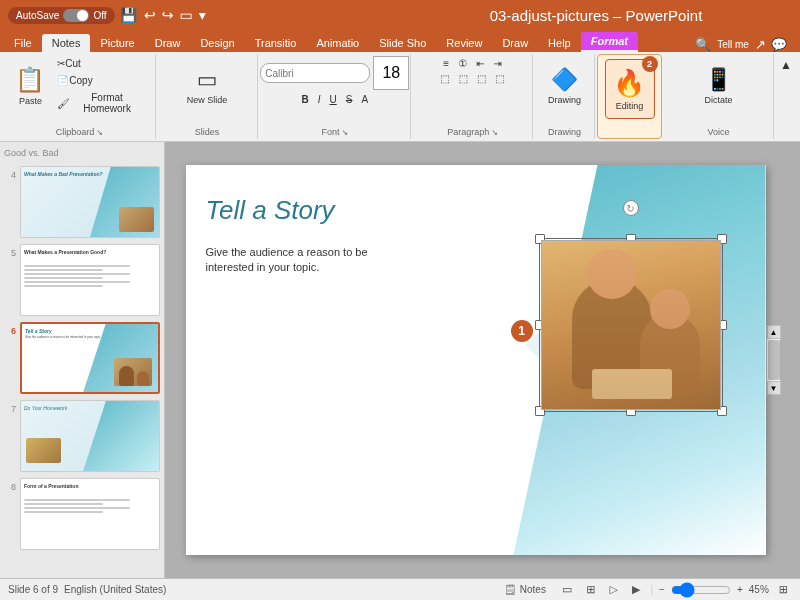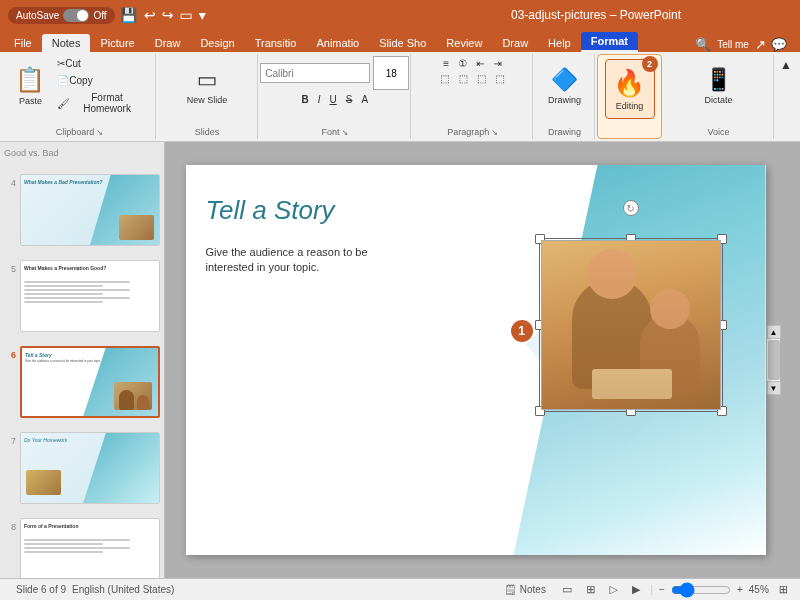--- a/index.html
+++ b/index.html
@@ -8,21 +8,21 @@
     
     .title-bar {
       background: #c55a28;
       height: 30px;
       display: flex;
       align-items: center;
       padding: 0 8px;
       color: white;
     }
     .title-bar-left { display: flex; align-items: center; gap: 6px; flex: 1; }
-    .title-bar-center { flex: 1; text-align: center; font-size: 12px; }
+    .title-bar-center { flex: 1; text-align: center; font-size: 15px; }
     .title-bar-right { display: flex; align-items: center; gap: 6px; flex: 1; justify-content: flex-end; }
     .autosave { background: #a04020; border-radius: 10px; padding: 2px 8px; font-size: 10px; display: flex; align-items: center; gap: 4px; }
     .autosave-toggle { background: #888; border-radius: 8px; width: 26px; height: 13px; display: flex; align-items: center; justify-content: flex-end; padding: 1px; }
     .autosave-toggle-dot { width: 11px; height: 11px; background: white; border-radius: 50%; }
     .win-btn { background: none; border: none; color: white; font-size: 13px; cursor: pointer; padding: 2px 6px; }
 
     
     .ribbon-tabs {
       background: #c55a28;
       height: 22px;
@@ -33,21 +33,21 @@
     .ribbon-tab {
       padding: 3px 10px;
       font-size: 11px;
       color: white;
       cursor: pointer;
       border-radius: 3px 3px 0 0;
       background: none;
       border: none;
     }
     .ribbon-tab.active { background: #f0f0f0; color: #333; }
-    .ribbon-tab.format-tab { background: #1d4ed8; color: white; font-weight: bold; border-bottom: 2px solid #f0f0f0; }
+    .ribbon-tab.format-tab { background: #d946ef; color: white; font-weight: bold; border-bottom: 2px solid #f0f0f0; font-style: italic; }
 
     
     .ribbon {
       background: #f0f0f0;
       border-bottom: 1px solid #c8c8c8;
       height: 90px;
       display: flex;
       align-items: stretch;
       padding: 2px 4px;
       gap: 2px;
@@ -96,41 +96,41 @@
       background: none;
       font-size: 10px;
       color: #333;
     }
 
     
     .paste-btn { width: 44px; height: 58px; }
 
     
     .format-input { width: 120px; height: 20px; border: 1px solid #aaa; font-size: 10px; padding: 1px 4px; }
-    .size-input { width: 36px; height: 33px; border: 1px solid #aaa; font-size: 10px; padding: 16px 4px; text-align: center; }
+    .size-input { width: 36px; height: 33px; border: 1px solid #aaa; font-size: 16px; padding: 16px 4px; text-align: center; }
 
     
     .editing-group { background: #fff3e0; border: 1px solid #e0a060; border-radius: 4px; }
 
     
     .main-area {
       display: flex;
       height: calc(600px - 30px - 22px - 90px - 22px);
     }
 
     
     .slide-panel {
       width: 165px;
       background: #e8e8e8;
       border-right: 1px solid #c0c0c0;
       overflow-y: scroll;
       padding: 4px;
       display: flex;
       flex-direction: column;
-      gap: 14px;
+      gap: 6px;
     }
     .panel-section-label {
       font-size: 9px;
       color: #888;
       padding: 2px 0;
     }
     .slide-thumb {
       display: flex;
       align-items: flex-start;
       gap: 4px;
@@ -339,21 +339,21 @@
       height: 22px;
       background: #f0f0f0;
       border-top: 1px solid #c0c0c0;
       display: flex;
       align-items: center;
       padding: 0 8px;
       gap: 8px;
       font-size: 10px;
       color: #555;
     }
-    .status-left { flex: 1; display: flex; align-items: center; gap: 6px; margin-left: 8px; }
+    .status-left { flex: 1; display: flex; align-items: center; gap: 6px; }
     .status-right { display: flex; align-items: center; gap: 6px; }
     .status-btn { padding: 1px 4px; border: none; background: none; cursor: pointer; font-size: 11px; color: #555; }
     .notes-btn {
       display: flex; align-items: center; gap: 3px;
       padding: 1px 6px;
       border: none; background: none; cursor: pointer; font-size: 10px; color: #555;
     }
     .zoom-slider { width: 60px; height: 12px; }
     .zoom-val { font-size: 10px; }
 
@@ -471,21 +471,21 @@
         <span>New Slide</span>
       </button>
     </div>
     <div class="ribbon-group-label">
       <span>Slides</span>
     </div>
   </div>
 
   <div class="ribbon-group font-group">
     <div class="ribbon-row" style="gap:3px;">
-      <input class="format-input" type="text" value="" placeholder="Calibri" style="width: 110px;">
+      <input class="format-input" type="text" value="" placeholder="Calibri" style="width: 110px; border-radius: 9px;">
       <input class="size-input" type="text" value="18" style="">
     </div>
     <div class="ribbon-row" style="margin-top:2px; gap:1px;">
       <button class="ribbon-btn-small" style="font-weight:bold;">B</button>
       <button class="ribbon-btn-small" style="font-style:italic;">I</button>
       <button class="ribbon-btn-small" style="text-decoration:underline;">U</button>
       <button class="ribbon-btn-small" style="text-decoration:line-through;">S</button>
       <button class="ribbon-btn-small">A</button>
     </div>
     <div class="ribbon-group-label">

